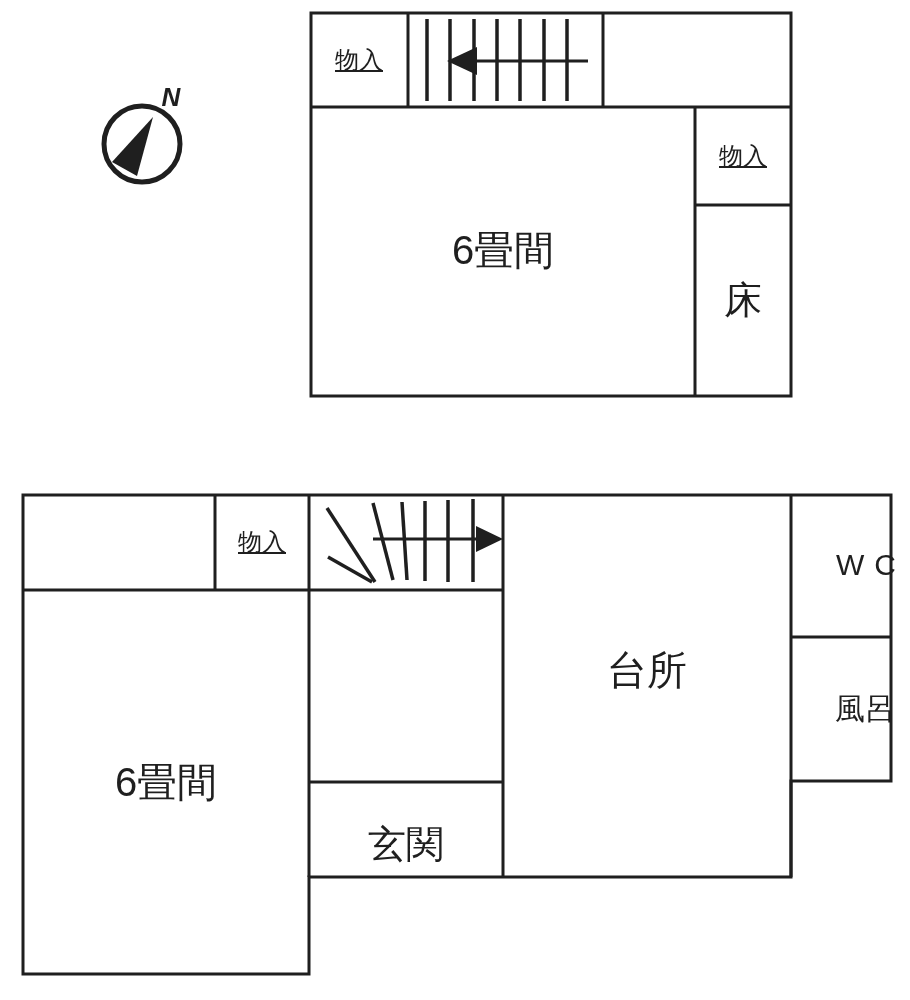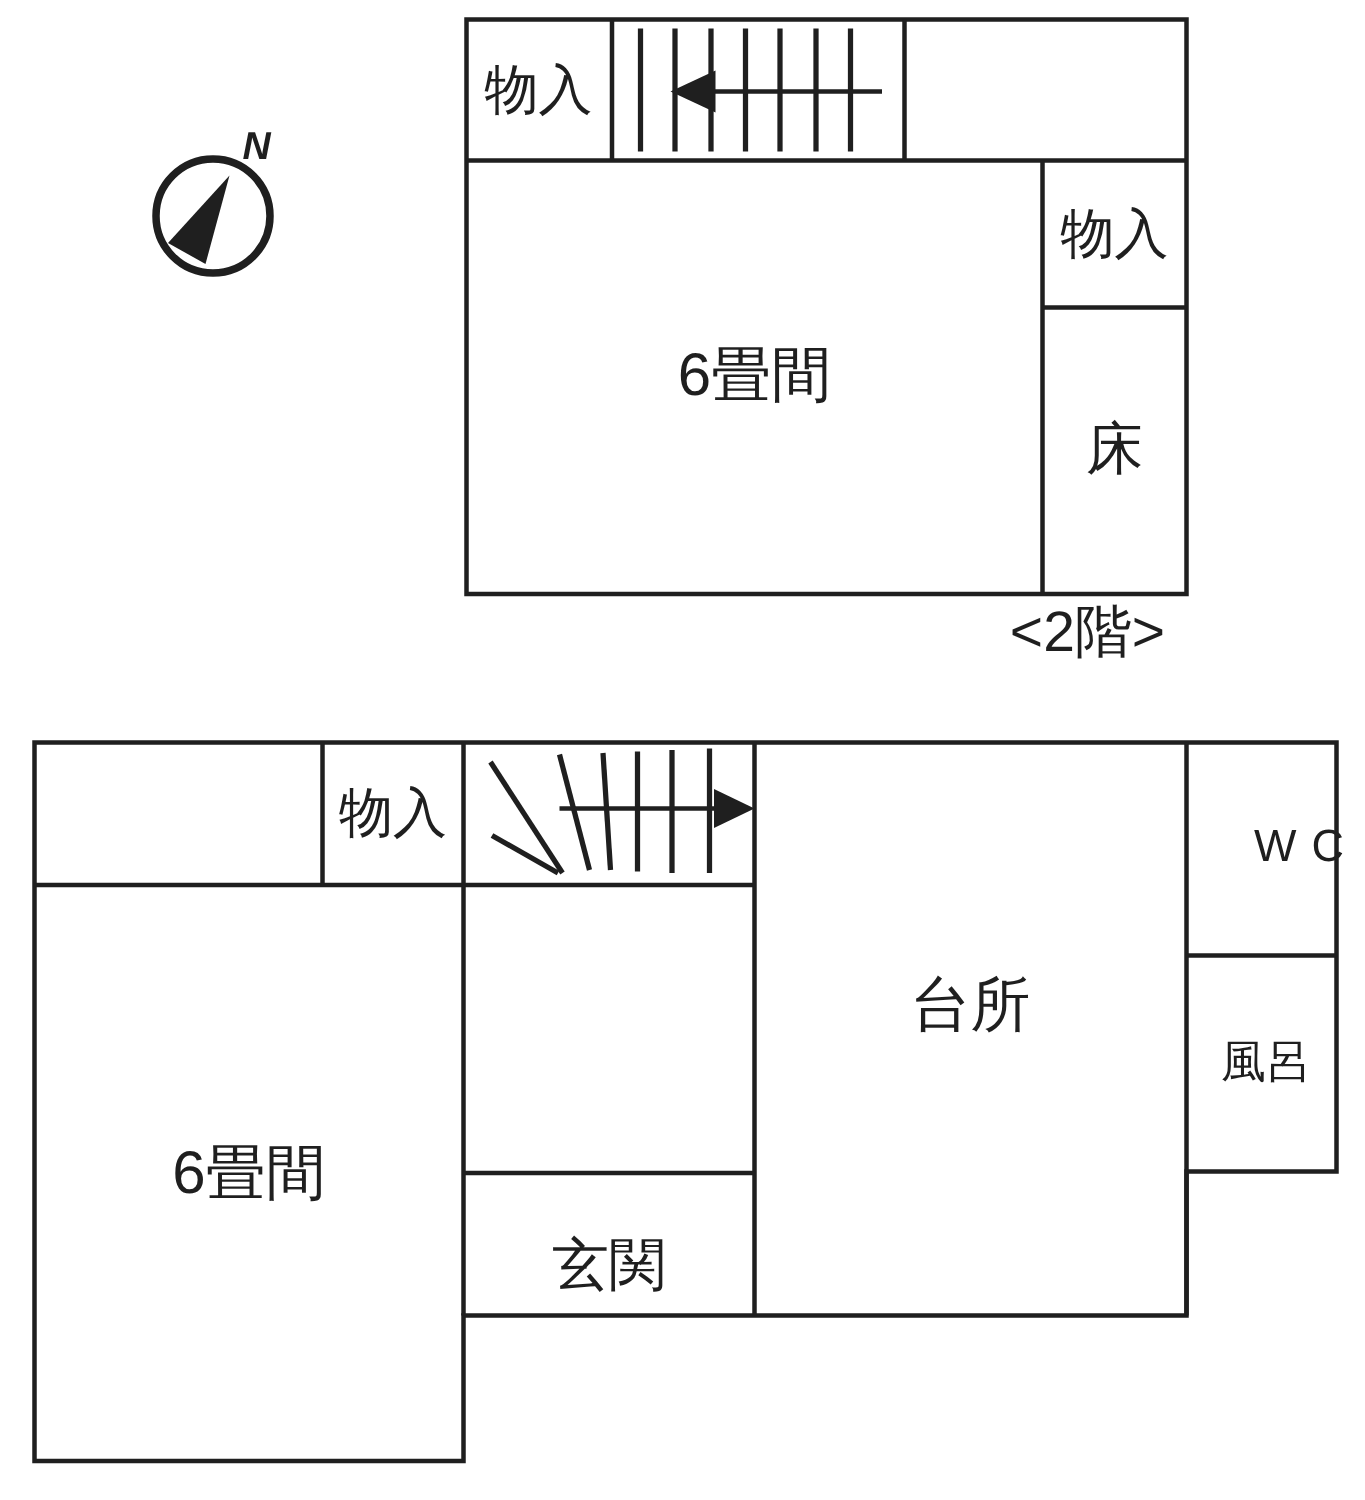--- a/index.html
+++ b/index.html
@@ -21,21 +21,21 @@
     width: 910px;
     height: 1000px;
   }
   .label {
     position: absolute;
     transform: translate(-50%, -50%);
     color: #1f1f1f;
     white-space: nowrap;
     line-height: 1;
   }
-  .fs28 { font-size: 36px; }
+  .fs28 { font-size: 24px; text-decoration: underline; }
   .fs30 { font-size: 30px; margin-left: 24px; }
   .fs36 { font-size: 36px; }
   .fs38 { font-size: 38px; }
   .fs42 { font-size: 40px; }
   .wc-spacing { letter-spacing: 10px; }
 </style>
 </head>
 <body>
 
 <div class="canvas">
@@ -90,22 +90,21 @@
       <line x1="473" y1="499" x2="473" y2="582"></line>
       <line x1="373" y1="539" x2="480" y2="539" stroke-width="3"></line>
       <polygon points="503,539 476,526 476,552" fill="#1f1f1f" stroke="none"></polygon>
     </g>
   </svg>
 
   <span class="label fs28" style="left:359px; top:60px;">物入</span>
   <span class="label fs42" style="left:503px; top:250px;">6畳間</span>
   <span class="label fs28" style="left:743px; top:156px;">物入</span>
   <span class="label fs38" style="left:743px; top:300px;">床</span>
-  <span class="label fs38" style="left:725px; top:422px;">&lt;2階&gt;</span>
 
   <span class="label fs28" style="left:262px; top:542px;">物入</span>
   <span class="label fs42" style="left:647px; top:670px;">台所</span>
   <span class="label fs30 wc-spacing" style="left:847px; top:565px;">WC</span>
-  <span class="label fs30" style="left:820px; top:709px;">風呂</span>
+  <span class="label fs30" style="left:841px; top:709px;">風呂</span>
   <span class="label fs42" style="left:166px; top:782px;">6畳間</span>
   <span class="label fs38" style="left:406px; top:828px;margin-top:16px;">玄関</span>
 
 </div>
 
 </body></html>

